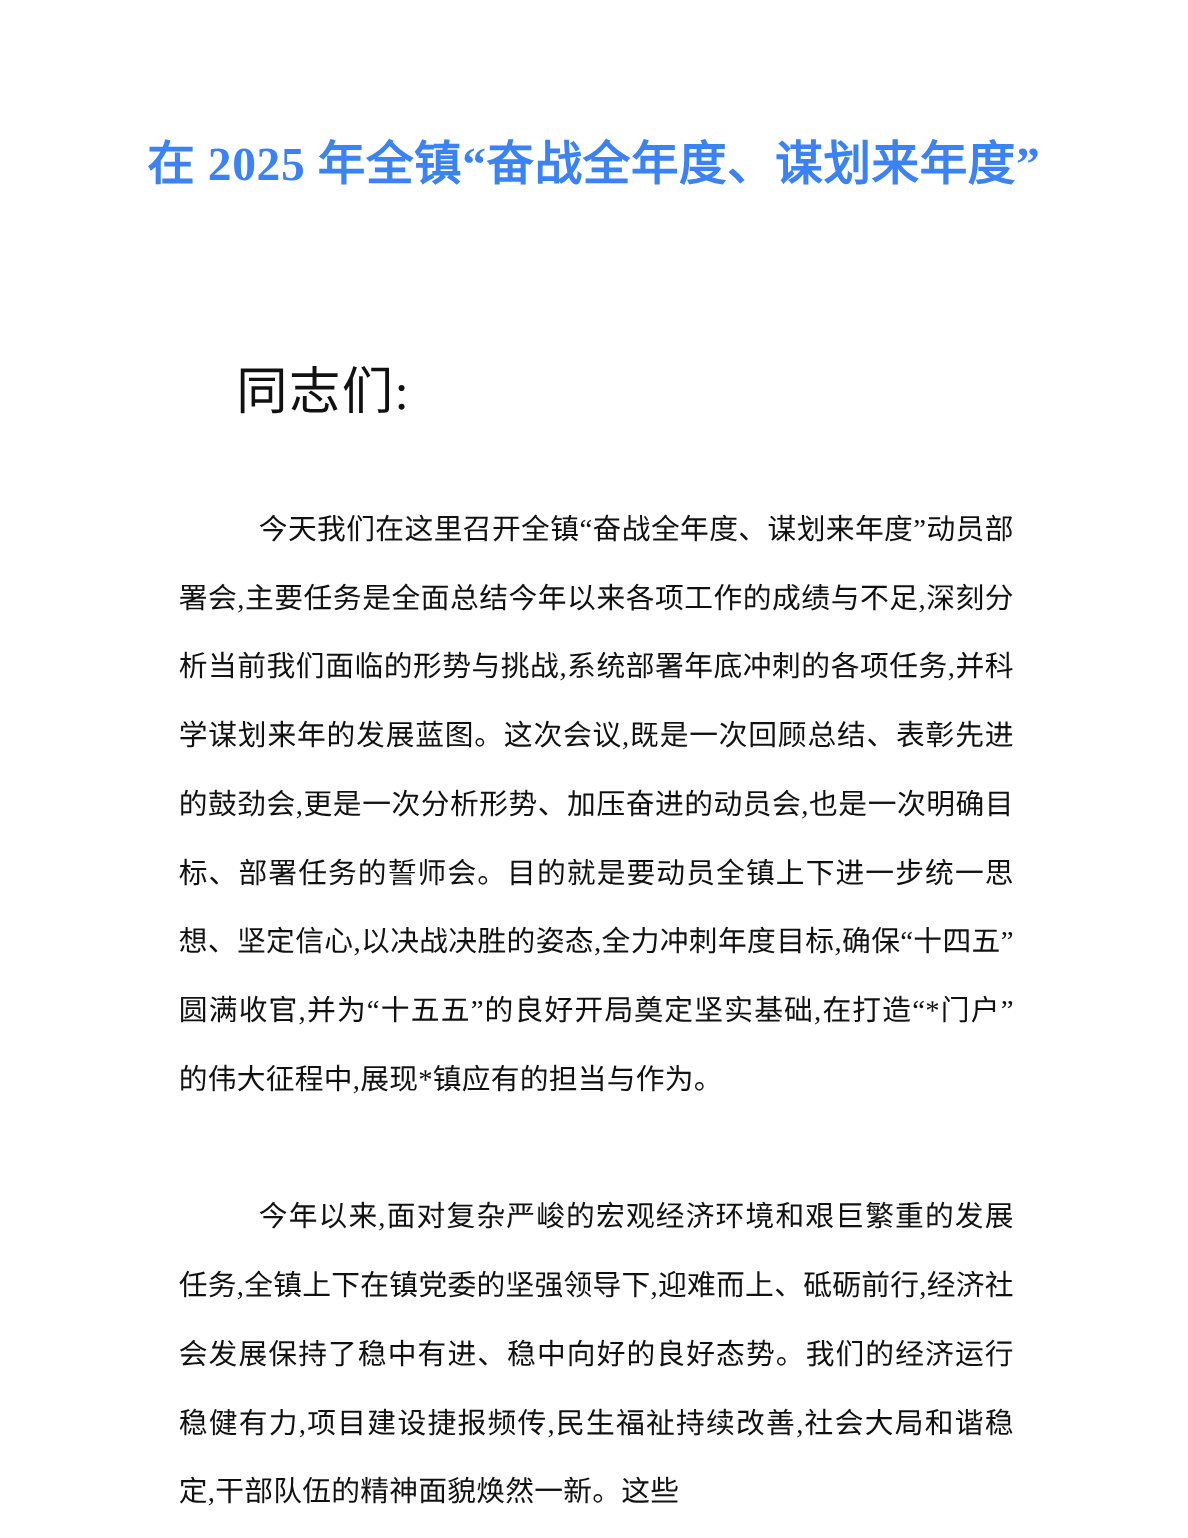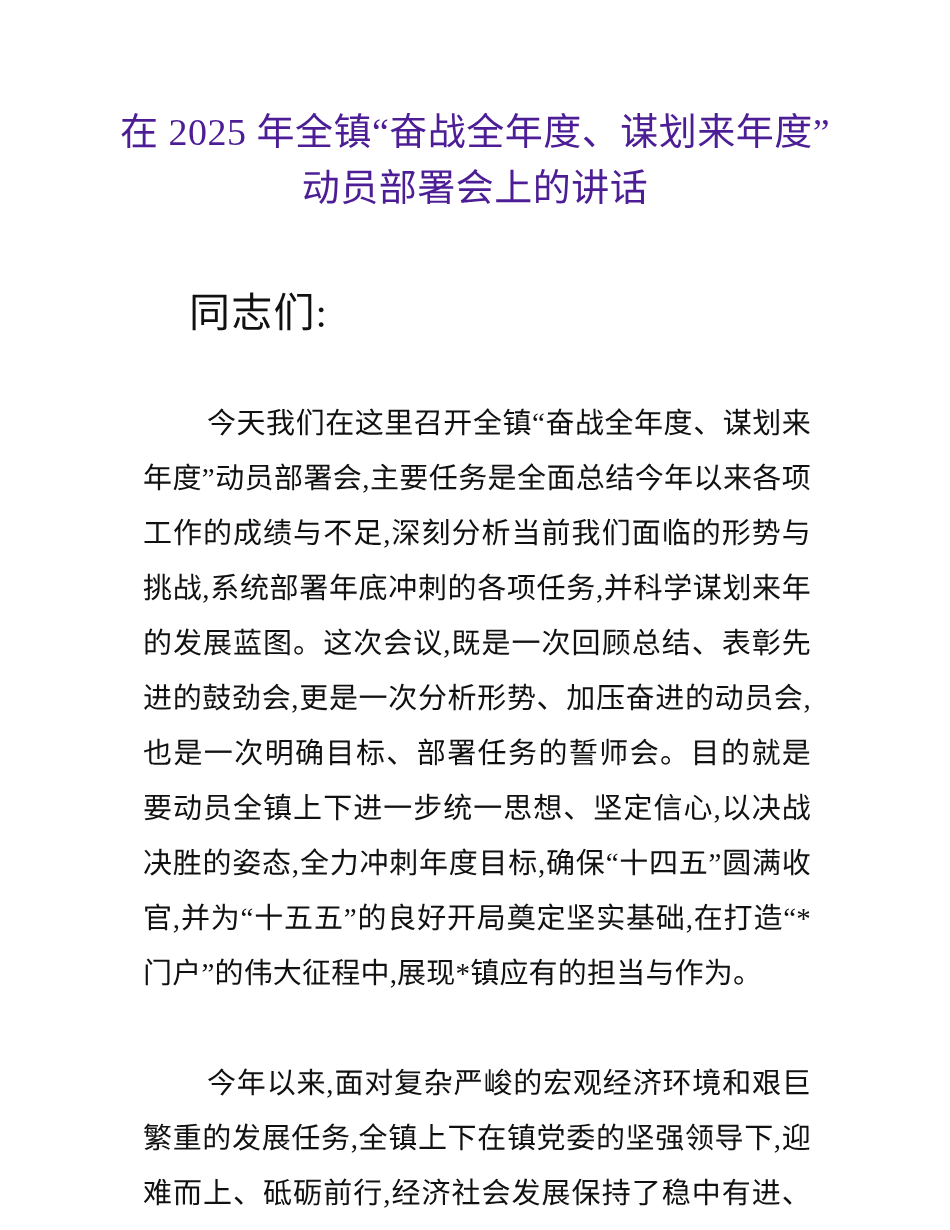--- a/index.html
+++ b/index.html
@@ -20,25 +20,25 @@
     color: #0a0a0a;
   }
 
   
   .doc-title {
     position: absolute;
     left: 95px;
     top: 104px;
     width: 760px;
     text-align: center;
-    font-weight: 400;
+    font-weight: 700;
     font-size: 38px;
     line-height: 56px;
     letter-spacing: 0.5px;
-    color: #4c1d95;
+    color: #3b82f6;
   }
   .doc-title .title-line {
     display: block;
     white-space: nowrap;
   }
 
   
   .doc-body {
     position: absolute;
     left: 143px;
@@ -56,42 +56,41 @@
     font-size: 41px;
     line-height: 55px;
     letter-spacing: 1.2px;
   }
 
   .para {
     margin: 0;
     text-indent: 64px;
     text-align: justify;
     text-justify: inter-character;
-    font-size: 29px;
+    font-size: 23px;
     line-height: 55px;
     letter-spacing: 0.2px;
     word-break: break-all;
   }
 
   .para-gap {
     height: 55px;
   }
 
   .sal-gap {
     height: 55px;
   }
 </style>
 </head>
 <body>
 
 <div class="page">
 
   <div class="doc-title">
     <span class="title-line">在 2025 年全镇“奋战全年度、谋划来年度”</span>
-    <span class="title-line">动员部署会上的讲话</span>
   </div>
 
   <div class="doc-body">
 
     <p class="salutation" id="salutation-el">同志们:</p>
 
     <div class="sal-gap"></div>
 
     <p class="para">今天我们在这里召开全镇“奋战全年度、谋划来年度”动员部署会,主要任务是全面总结今年以来各项工作的成绩与不足,深刻分析当前我们面临的形势与挑战,系统部署年底冲刺的各项任务,并科学谋划来年的发展蓝图。这次会议,既是一次回顾总结、表彰先进的鼓劲会,更是一次分析形势、加压奋进的动员会,也是一次明确目标、部署任务的誓师会。目的就是要动员全镇上下进一步统一思想、坚定信心,以决战决胜的姿态,全力冲刺年度目标,确保“十四五”圆满收官,并为“十五五”的良好开局奠定坚实基础,在打造“*门户”的伟大征程中,展现*镇应有的担当与作为。</p>
 

